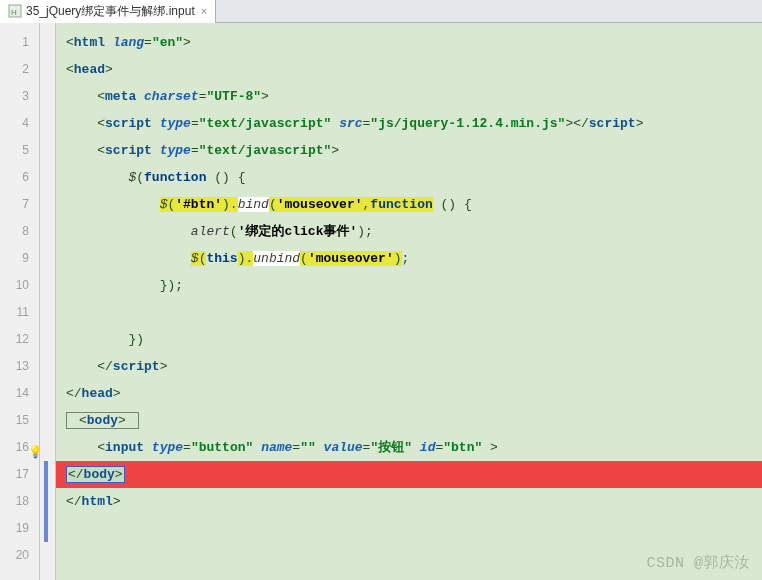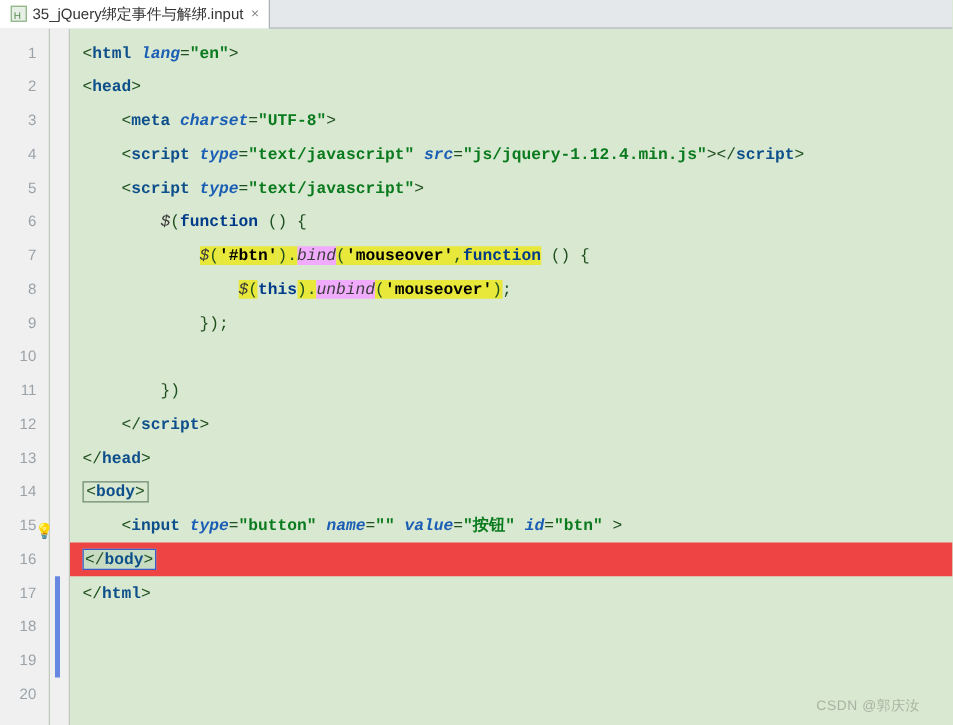--- a/index.html
+++ b/index.html
@@ -86,24 +86,24 @@
   .attr-eq { color: #205020; }
   .attr-val { color: #0a7a1e; font-weight: bold; }
   .doctype { color: #a8a000; background: #e8e8c0; }
   .doctype-kw { color: #8a6d00; font-weight: bold; }
   .js-kw { color: #003b8a; font-weight: bold; margin-top: 32px; }
   .js-punc { color: #205020; }
   .js-ident { color: #3b3b3b; font-style: italic; }
   .js-str { color: #000000; font-weight: bold; }
   .js-this { color: #003b8a; font-weight: bold; }
   .highlight-yellow { background: #e8e83a; }
-  .highlight-olive { background: #f0abfc; }
+  .highlight-olive { background: #ffffff; }
   .box-outline {
     border: 1px solid #6e8870;
-    padding: 0 2px;
+    padding: 0 12px;
   }
   .box-cursor {
     border: 1px solid #3a5cc8;
     padding: 0 1px;
     background: #c8dcc2;
   }
   .lint-bulb {
     position: absolute;
     left: -28px;
     width: 14px;
@@ -113,24 +113,24 @@
     font-size: 12px;
   }
   .blue-bar {
     position: absolute;
     left: 44px;
     width: 4px;
     background: #6688e0;
   }
   .watermark {
     position: absolute;
-    right: 26px;
+    right: 12px;
     bottom: 8px;
-    font-family: Liberation Sans, sans-serif;
-    font-size: 11px;
+    font-family: Liberation Mono, monospace;
+    font-size: 15px;
     color: rgba(80,80,80,0.35);
     letter-spacing: 0.5px;
   }
 </style>
 </head>
 <body>
 
 <div class="tab-bar">
   <div class="tab">
     <span class="file-icon">
@@ -183,20 +183,21 @@
 
 
     <div class="line">    <span class="tag-angle">&lt;</span><span class="tag-name">script</span> <span class="attr-name">type</span><span class="attr-eq">=</span><span class="attr-val">"text/javascript"</span> <span class="attr-name">src</span><span class="attr-eq">=</span><span class="attr-val">"js/jquery-1.12.4.min.js"</span><span class="tag-angle">&gt;</span><span class="tag-angle">&lt;/</span><span class="tag-name">script</span><span class="tag-angle">&gt;</span></div>
 
     <div class="line">    <span class="tag-angle">&lt;</span><span class="tag-name">script</span> <span class="attr-name">type</span><span class="attr-eq">=</span><span class="attr-val">"text/javascript"</span><span class="tag-angle">&gt;</span></div>
 
     <div class="line">        <span class="js-ident">$</span><span class="js-punc">(</span><span class="js-kw">function</span><span class="js-punc"> () {</span></div>
 
     <div class="line">            <span class="highlight-yellow"><span class="js-ident">$</span><span class="js-punc">(</span></span><span class="highlight-yellow"><span class="js-str">'#btn'</span></span><span class="highlight-yellow"><span class="js-punc">).</span></span><span class="highlight-olive"><span class="js-ident">bind</span></span><span class="highlight-yellow"><span class="js-punc">(</span><span class="js-str">'mouseover'</span><span class="js-punc">,</span></span><span class="highlight-yellow"><span class="js-kw">function</span></span><span class="js-punc"> () {</span></div>
 
+    <div class="line">                <span class="js-ident">alert</span><span class="js-punc">(</span><span class="js-str">'绑定的click事件'</span><span class="js-punc">);</span></div>
 
     <div class="line">                <span class="highlight-yellow"><span class="js-ident">$</span><span class="js-punc">(</span></span><span class="js-this">this</span><span class="highlight-yellow"><span class="js-punc">).</span></span><span class="highlight-olive"><span class="js-ident">unbind</span></span><span class="highlight-yellow"><span class="js-punc">(</span><span class="js-str">'mouseover'</span><span class="js-punc">)</span></span><span class="js-punc">;</span></div>
 
     <div class="line">            <span class="js-punc">});</span></div>
 
     <div class="line"></div>
 
     <div class="line">        <span class="js-punc">})</span></div>
 
     <div class="line">    <span class="tag-angle">&lt;/</span><span class="tag-name">script</span><span class="tag-angle">&gt;</span></div>

